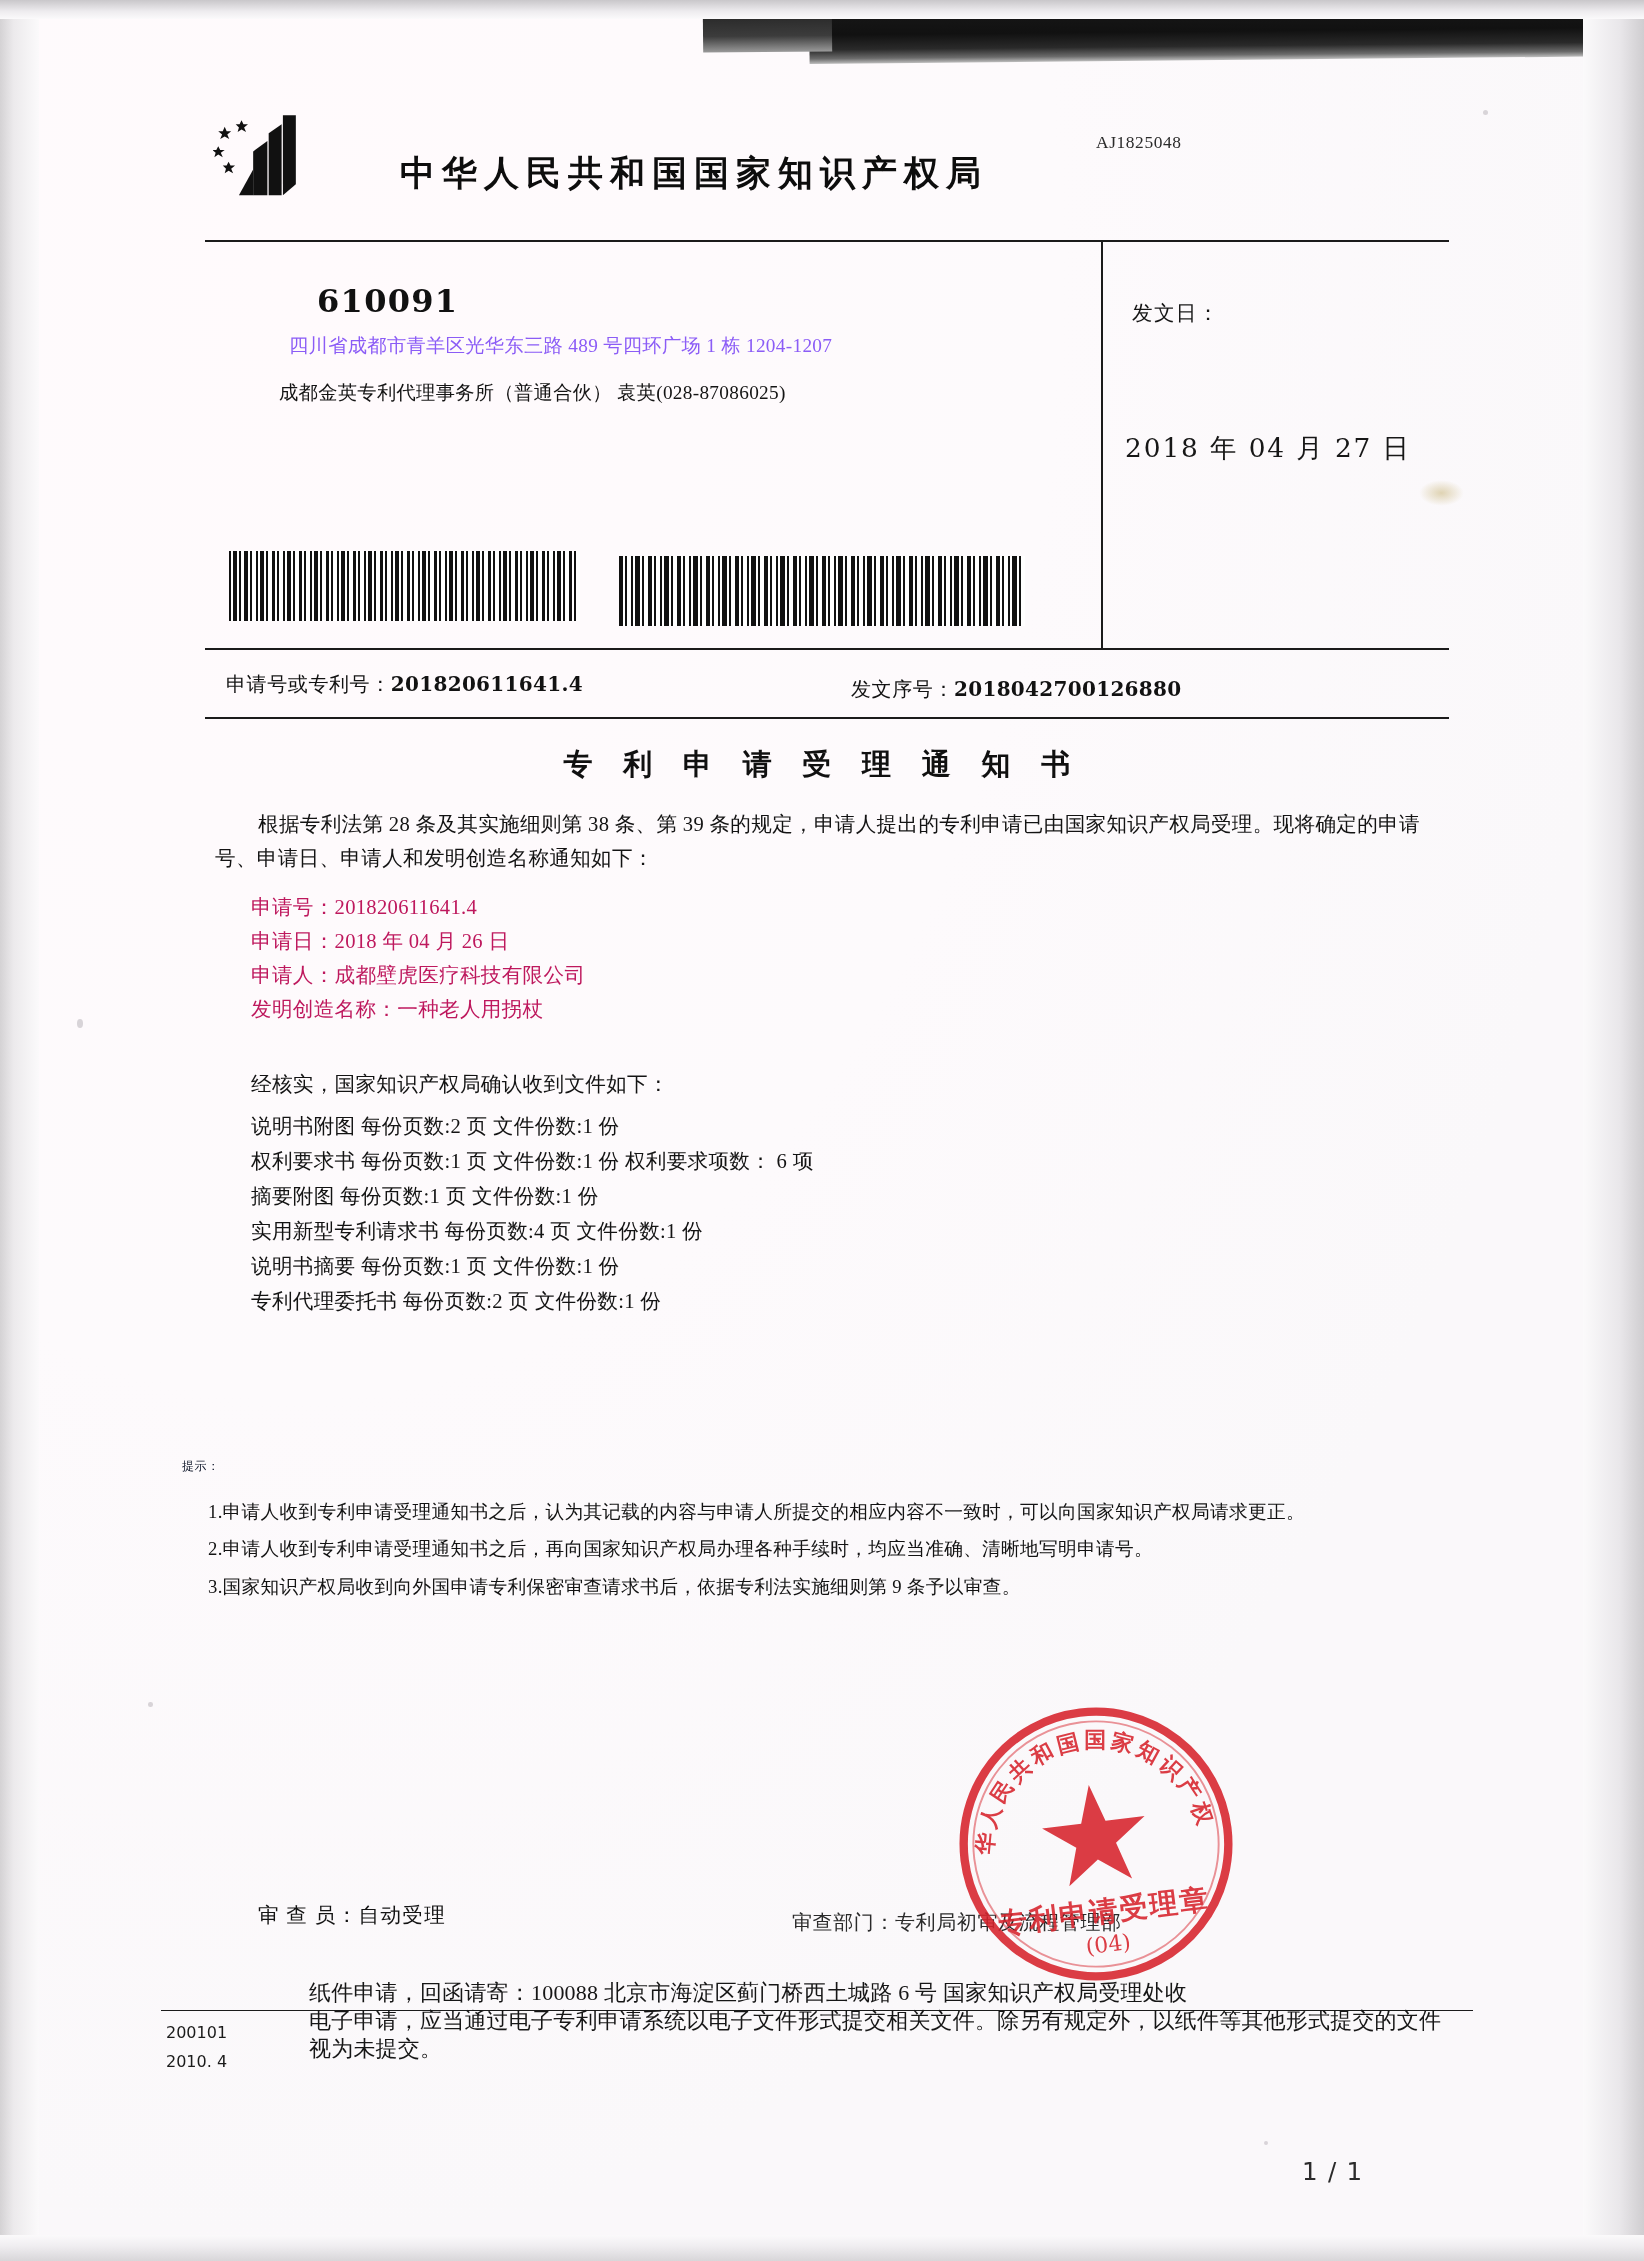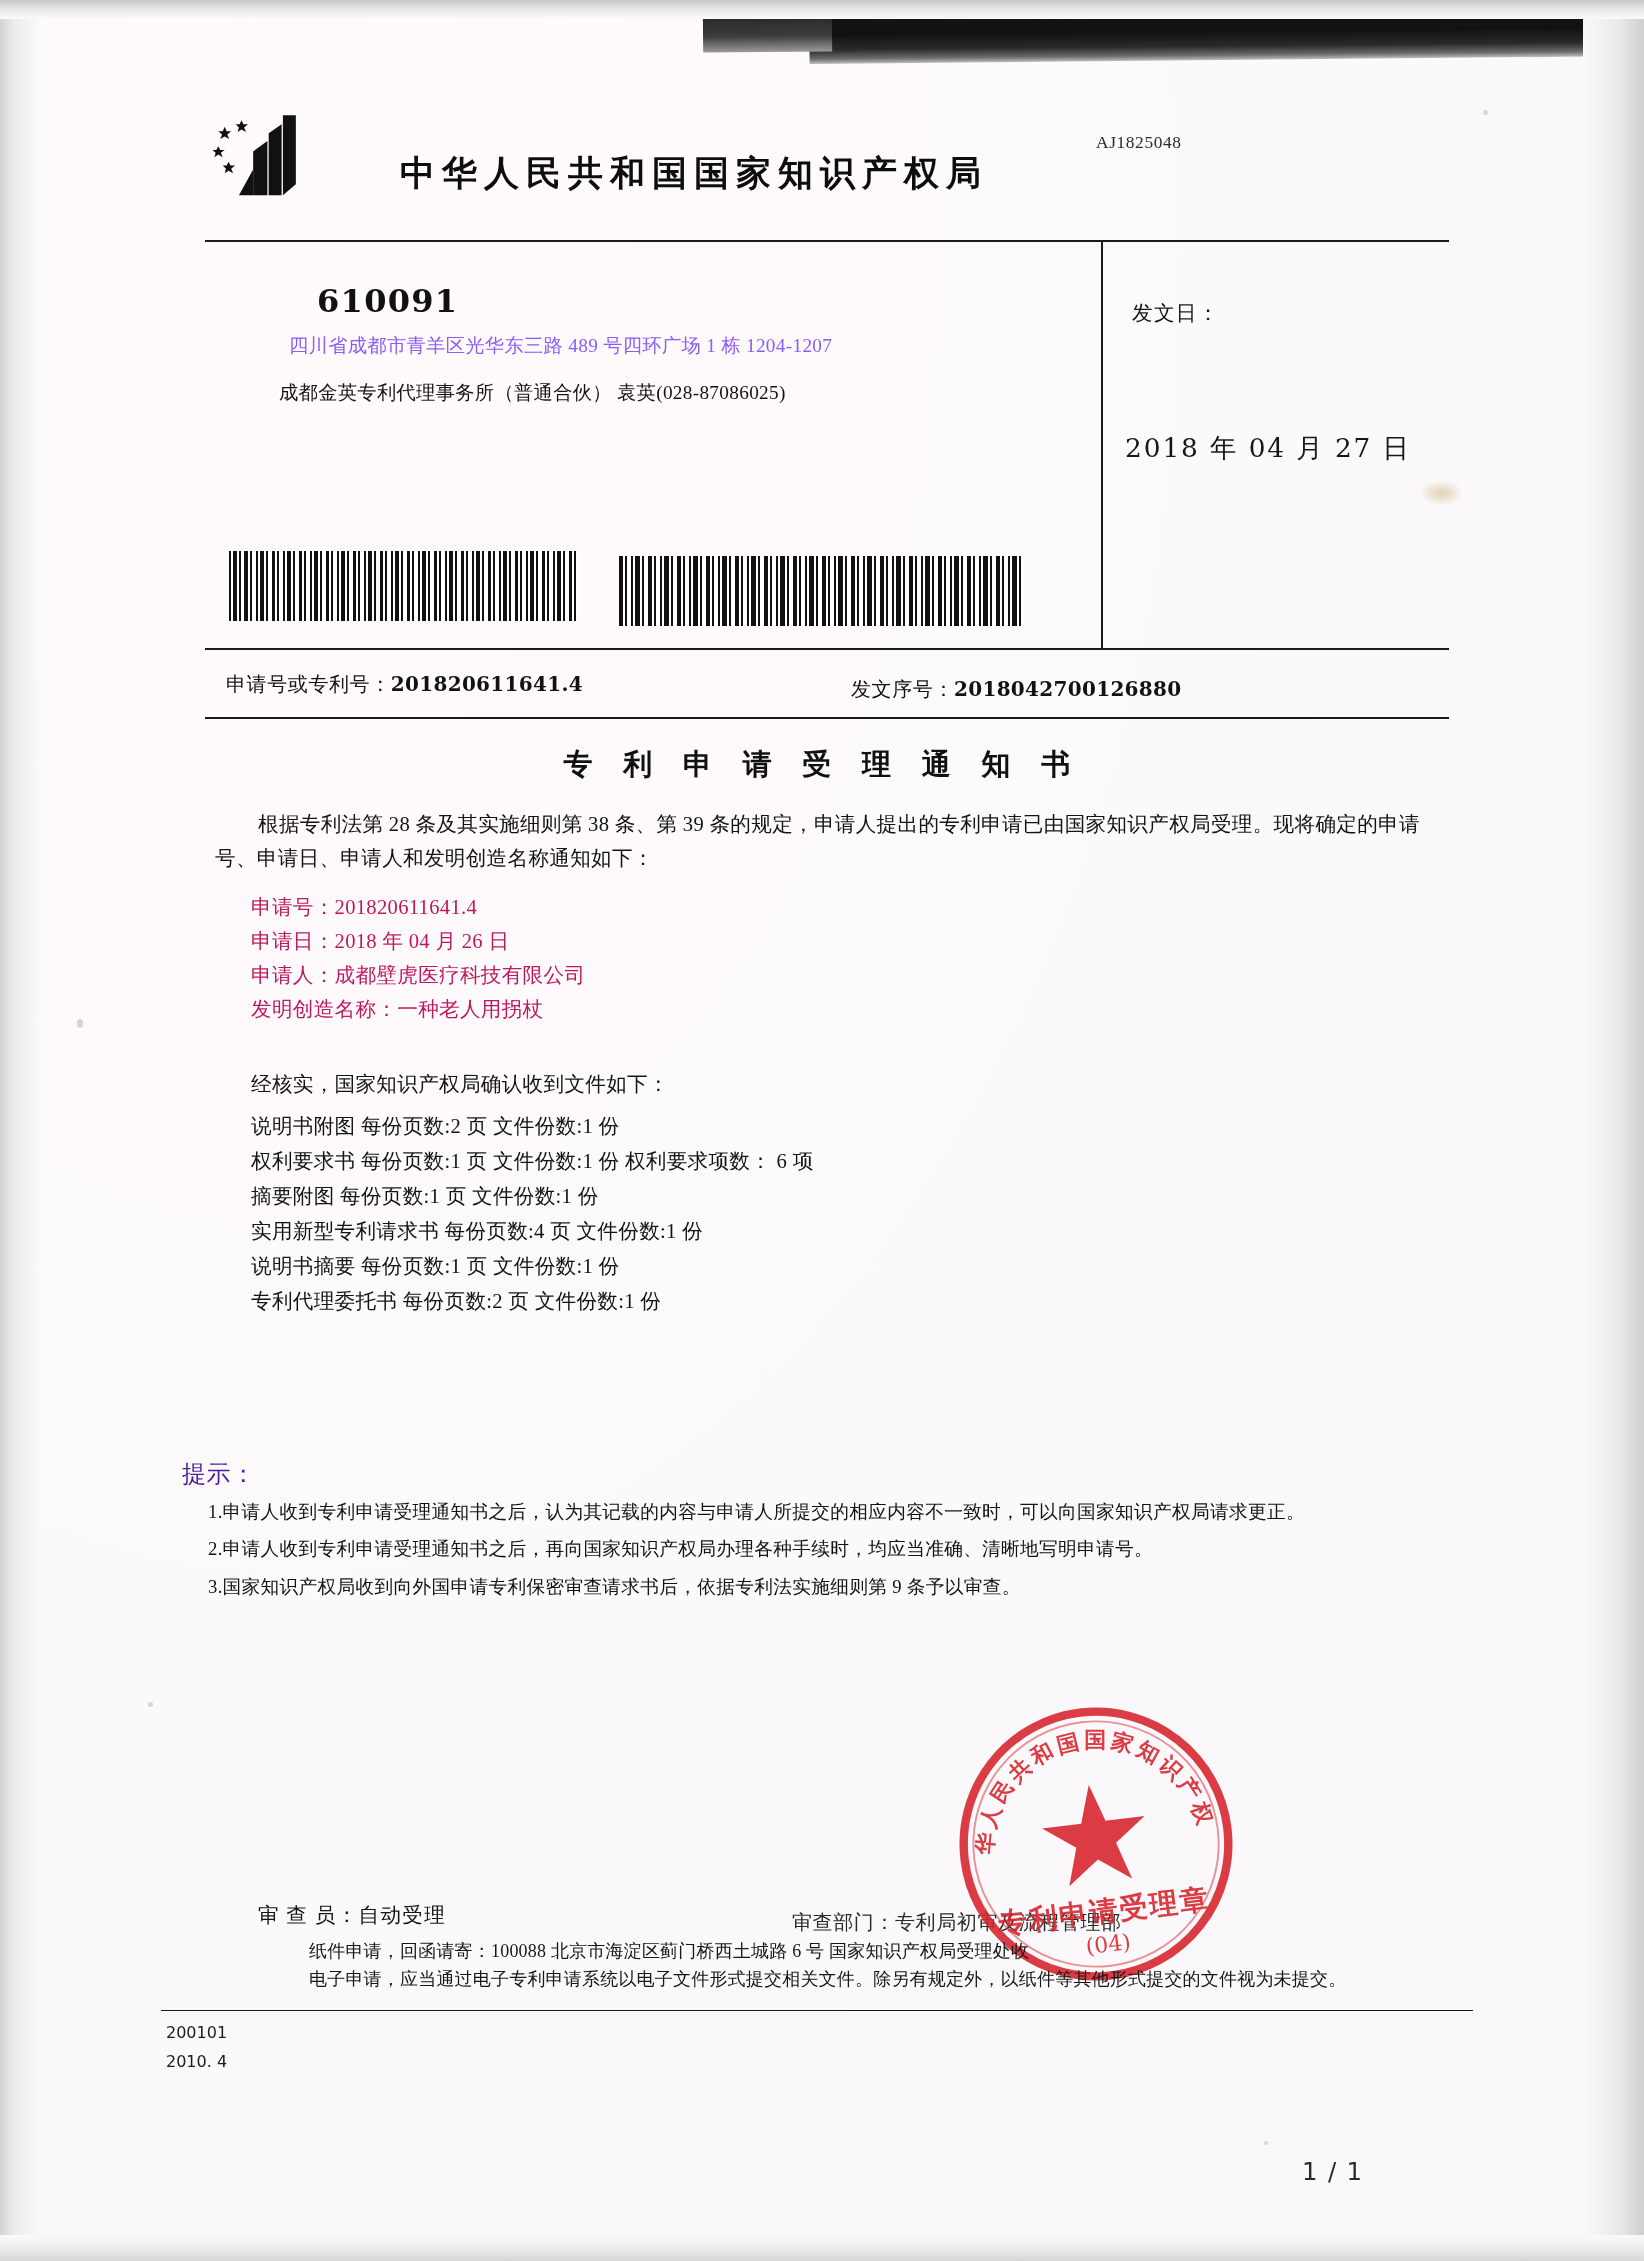--- a/index.html
+++ b/index.html
@@ -256,22 +256,22 @@
     left: 251px; top: 1109px;
     font-size: 20.6px;
     line-height: 35px;
     color: #131313;
     letter-spacing: 0.3px;
   }
 
   .tips-title {
     position: absolute;
     left: 182px; top: 1458px;
-    font-size: 24px;
-    color: #4c1d95;
+    font-size: 12px;
+    color: #0f172a;
     letter-spacing: 0.6px;
   }
   .tips {
     position: absolute;
     left: 182px; top: 1496px;
     width: 1283px;
     font-size: 18.7px;
     line-height: 31px;
     color: #131313;
     letter-spacing: 0.3px;
@@ -325,23 +325,23 @@
   }
   .footer-code2 {
     position: absolute;
     left: 166px; top: 2052px;
     font-family: "DejaVu Sans", sans-serif;
     font-size: 16px;
     color: #1b1b1b;
   }
   .footer-text {
     position: absolute;
-    left: 309px; top: 1937px;
+    left: 309px; top: 1979px;
     width: 1135px;
-    font-size: 18px;
+    font-size: 22px;
     line-height: 28px;
     color: #161616;
     letter-spacing: 0.2px;
   }
   .page-number {
     position: absolute;
     left: 1302px; top: 2157px;
     font-family: "DejaVu Sans", sans-serif;
     font-size: 24.5px;
     color: #2b2b2b;

